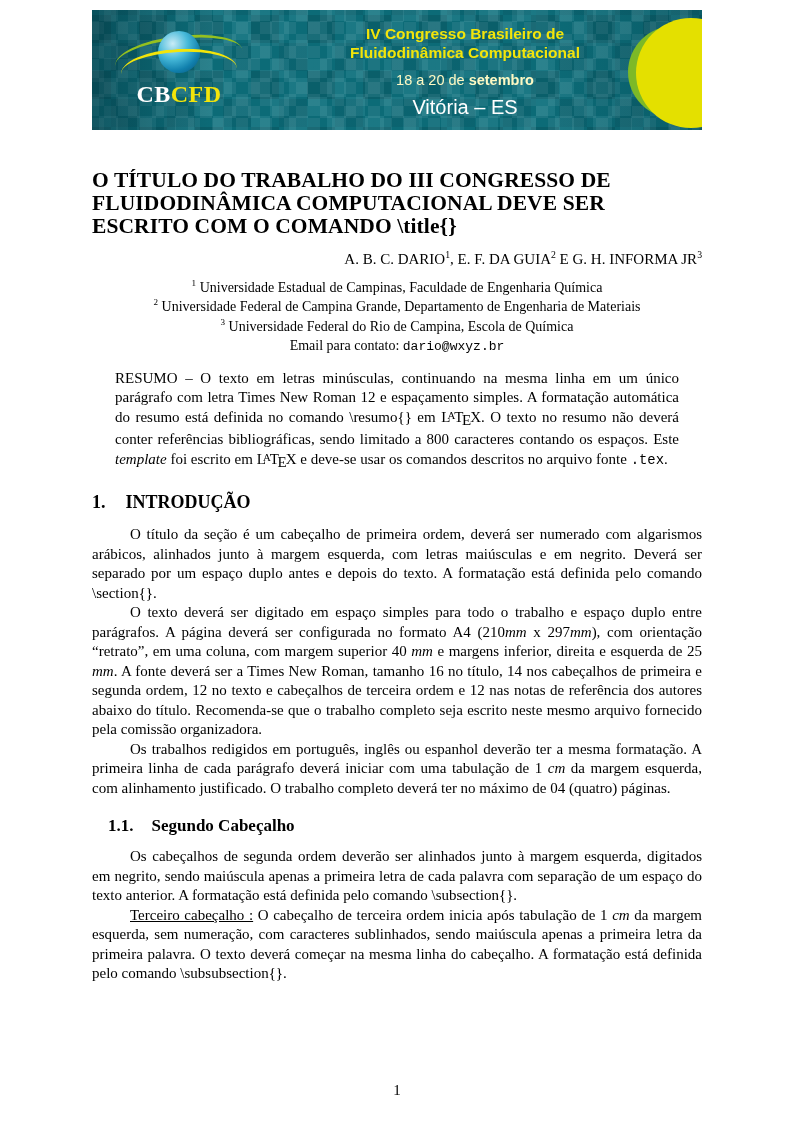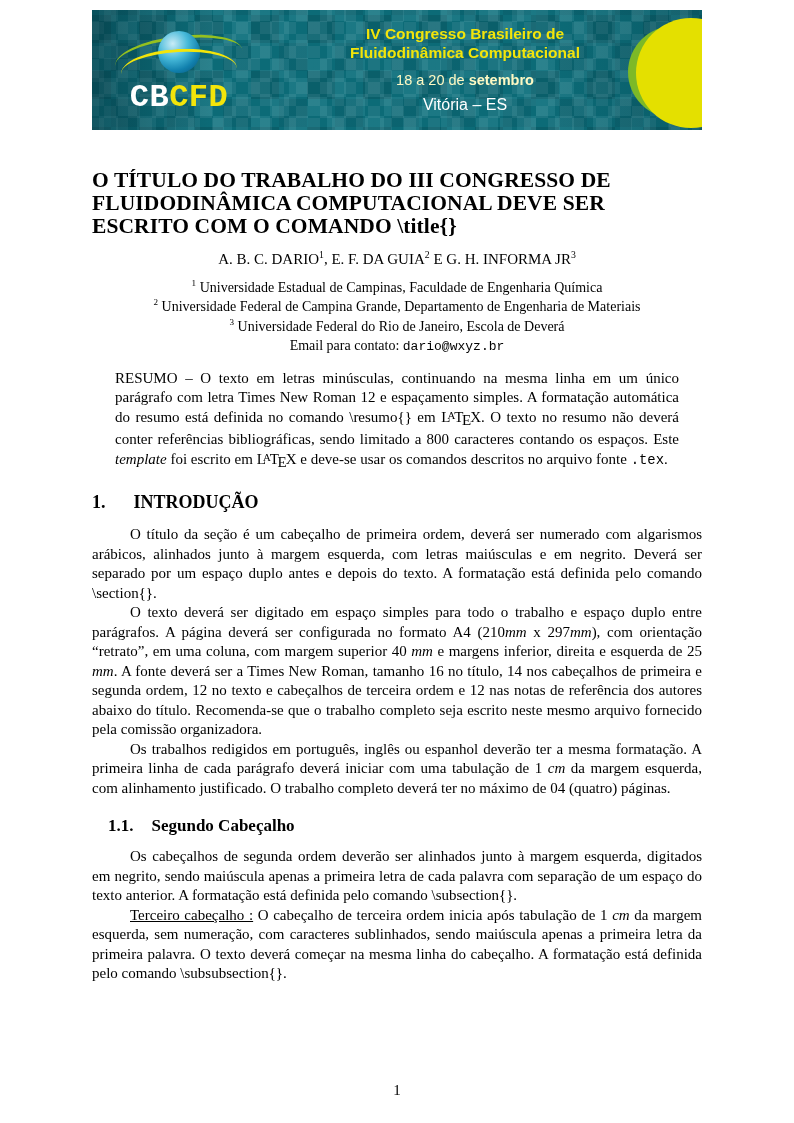--- a/index.html
+++ b/index.html
@@ -23,37 +23,37 @@
   .banner>*{position:absolute;z-index:2}
   .deco-green{right:-18px;top:16px;width:92px;height:92px;border-radius:50%;background:var(--deco-green,#7cb927)}
   .deco-yellow{right:-44px;top:8px;width:110px;height:110px;border-radius:50%;background:var(--deco-yellow,#e4e000)}
   .logo{left:14px;top:12px;width:146px;text-align:center}
   .logo-art{position:relative;height:60px}
   .logo-globe{position:absolute;left:50%;top:9px;margin-left:-21px;width:42px;height:42px;border-radius:50%;
     background:radial-gradient(circle at 35% 30%,#c8ecf7 0%,#46b9d9 38%,#1180ad 68%,#074f72 100%)}
   .swoosh{position:absolute;left:50%;width:128px;height:44px;margin-left:-64px;border-radius:50%;
     border:none;border-top:3px solid #95c11f;top:14px;transform:rotate(-7deg)}
   .swoosh.s2{border-top-color:var(--banner-yellow,#f2e50a);top:27px;width:116px;margin-left:-58px;transform:rotate(-3deg)}
-  .logo-text{font-family:Liberation Mono, monospace;font-weight:700;font-size:32px;line-height:1;letter-spacing:0.5px}
+  .logo-text{font-family:Liberation Serif, serif;font-weight:700;font-size:24px;line-height:1;letter-spacing:0.5px}
   .logo-cb{color:#ffffff}
   .logo-cfd{color:var(--banner-yellow,#f3e50a)}
   .banner-text{left:218px;width:310px;top:14px;text-align:center;font-family:Liberation Sans, sans-serif}
   .congress-name{color:var(--banner-yellow,#f3e50a);font-weight:700;font-size:15.5px;line-height:1.25}
   .banner-dates{color:#fef9c3;font-size:14.5px;margin-top:9px}
-  .banner-location{color:#fff;font-size:16px;margin-top:8px}
+  .banner-location{color:#fff;font-size:20px;margin-top:8px}
 
   
   .body{position:absolute;left:92px;top:169px;width:610px}
   .title{margin:0;font-size:21.5px;font-weight:700;line-height:1.07;letter-spacing:0.1px}
   .title-line{display:block}
-  .authors{margin-top:13px;text-align:center;font-size:15px}
+  .authors{margin-top:13px;text-align:right;font-size:15px}
   .affiliations{margin-top:10px;text-align:center;font-size:14px;line-height:1.38}
   .abstract{margin:13px 23px 0;font-size:15px;line-height:1.3;text-align:justify}
   .section-heading{margin:20px 0 12px;font-size:18px;font-weight:700}
-  .sec-title{margin-left:28px}
+  .sec-title{margin-left:20px}
   .subsection-heading{margin:18px 16px 11px;font-size:17px;font-weight:700}
   .sub-title{margin-left:18px}
   .para{margin:0;font-size:15px;line-height:1.3;text-align:justify;text-indent:38px}
   sup{font-size:0.65em;line-height:0}
   .seg-bold{font-weight:700}
   .seg-italic{font-style:italic}
   .seg-mono{font-family:"Liberation Mono","DejaVu Sans Mono",monospace;font-size:0.93em}
   .seg-underline{text-decoration:underline}
   .latex-a{font-size:0.72em;vertical-align:0.24em;margin-left:-0.26em;margin-right:-0.10em}
   .latex-e{vertical-align:-0.20em;margin-left:-0.10em;margin-right:-0.06em}
@@ -91,21 +91,21 @@
       <span class="title-line">O TÍTULO DO TRABALHO DO III CONGRESSO DE</span>
       <span class="title-line">FLUIDODINÂMICA COMPUTACIONAL DEVE SER</span>
       <span class="title-line">ESCRITO COM O COMANDO \title{}</span>
     </h1>
 
     <div class="authors"><span>A. B. C. DARIO</span><sup>1</sup><span>, E. F. DA GUIA</span><sup>2</sup><span> E G. H. INFORMA JR</span><sup>3</sup></div>
 
     <div class="affiliations">
       <div class="aff-line"><sup>1</sup><span> Universidade Estadual de Campinas, Faculdade de Engenharia Química</span></div>
       <div class="aff-line"><sup>2</sup><span> Universidade Federal de Campina Grande, Departamento de Engenharia de Materiais</span></div>
-      <div class="aff-line"><sup>3</sup><span> Universidade Federal do Rio de Janeiro, Escola de Deverá</span></div>
+      <div class="aff-line"><sup>3</sup><span> Universidade Federal do Rio de Campina, Escola de Química</span></div>
       <div class="aff-line"><span>Email para contato: </span><span class="seg-mono">dario@wxyz.br</span></div>
     </div>
 
     <p class="abstract"><span>RESUMO – O texto em letras minúsculas, continuando na mesma linha em um único parágrafo com letra Times New Roman 12 e espaçamento simples. A formatação automática do resumo está definida no comando \resumo{} em </span><span class="latex"><span>L</span><span class="latex-a">A</span><span>T</span><span class="latex-e">E</span><span>X</span></span><span>. O texto no resumo não deverá conter referências bibliográficas, sendo limitado a 800 caracteres contando os espaços. Este </span><span class="seg-italic">template</span><span> foi escrito em </span><span class="latex"><span>L</span><span class="latex-a">A</span><span>T</span><span class="latex-e">E</span><span>X</span></span><span> e deve-se usar os comandos descritos no arquivo fonte </span><span class="seg-mono">.tex</span><span>.</span></p>
 
     <h2 class="section-heading">
       <span class="sec-num">1.</span><span class="sec-title">INTRODUÇÃO</span>
     </h2>
     <p class="para"><span>O título da seção é um cabeçalho de primeira ordem, deverá ser numerado com algarismos arábicos, alinhados junto à margem esquerda, com letras maiúsculas e em negrito. Deverá ser separado por um espaço duplo antes e depois do texto. A formatação está definida pelo comando \section{}.</span></p>
     <p class="para"><span>O texto deverá ser digitado em espaço simples para todo o trabalho e espaço duplo entre parágrafos. A página deverá ser configurada no formato A4 (210</span><span class="seg-italic">mm</span><span> x 297</span><span class="seg-italic">mm</span><span>), com orientação “retrato”, em uma coluna, com margem superior 40 </span><span class="seg-italic">mm</span><span> e margens inferior, direita e esquerda de 25 </span><span class="seg-italic">mm</span><span>. A fonte deverá ser a Times New Roman, tamanho 16 no título, 14 nos cabeçalhos de primeira e segunda ordem, 12 no texto e cabeçalhos de terceira ordem e 12 nas notas de referência dos autores abaixo do título. Recomenda-se que o trabalho completo seja escrito neste mesmo arquivo fornecido pela comissão organizadora.</span></p>

